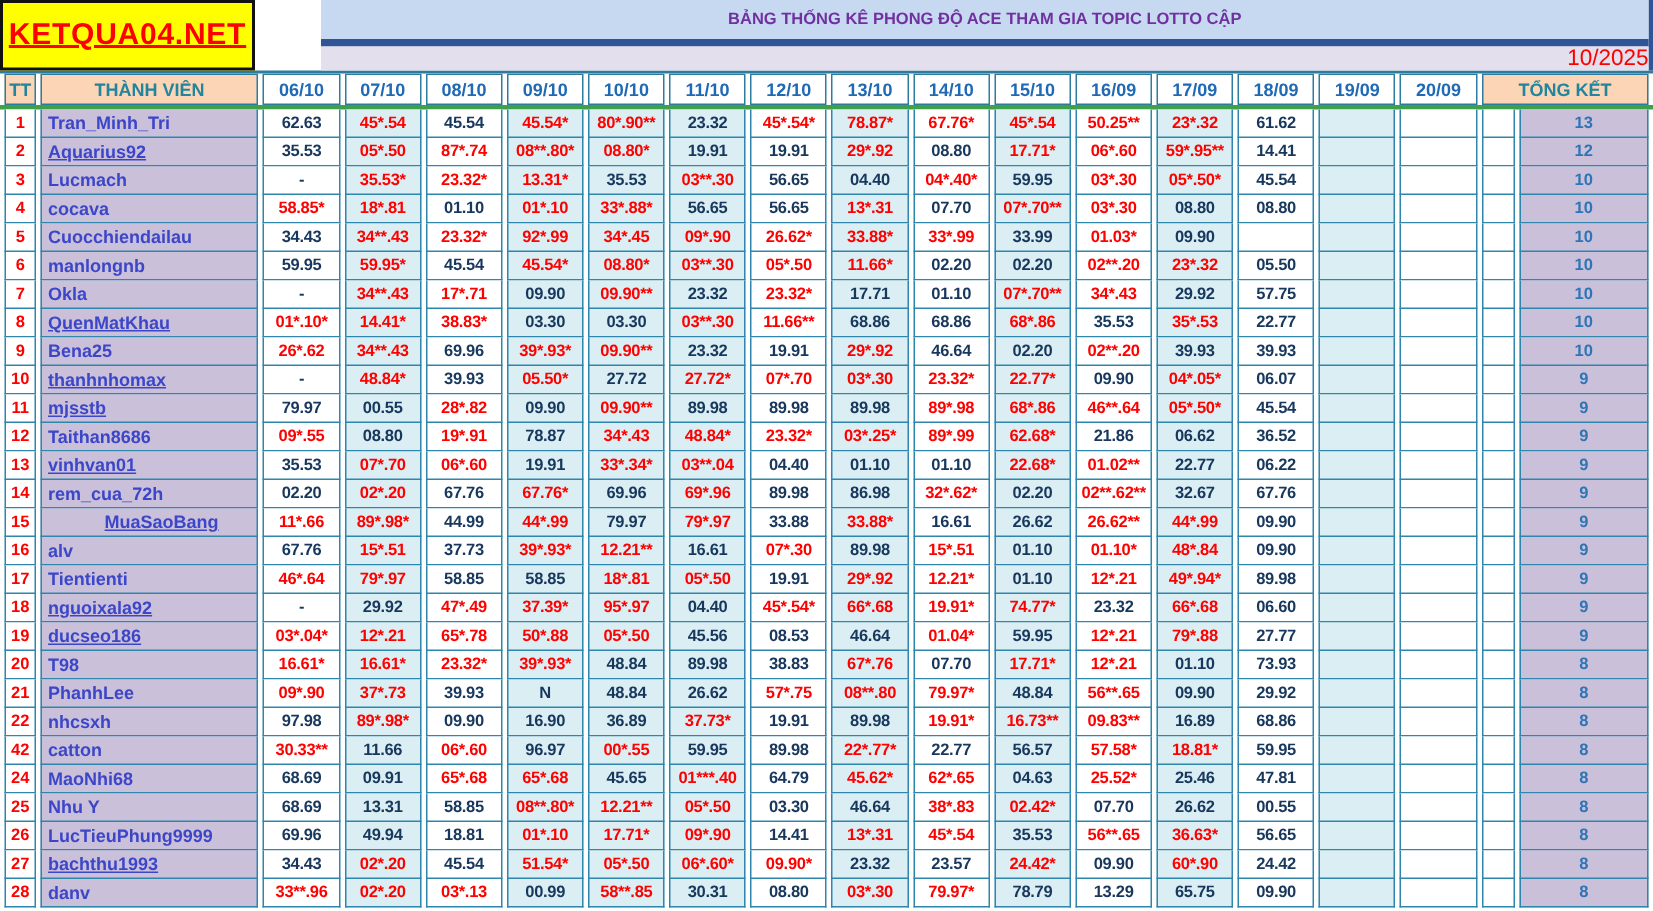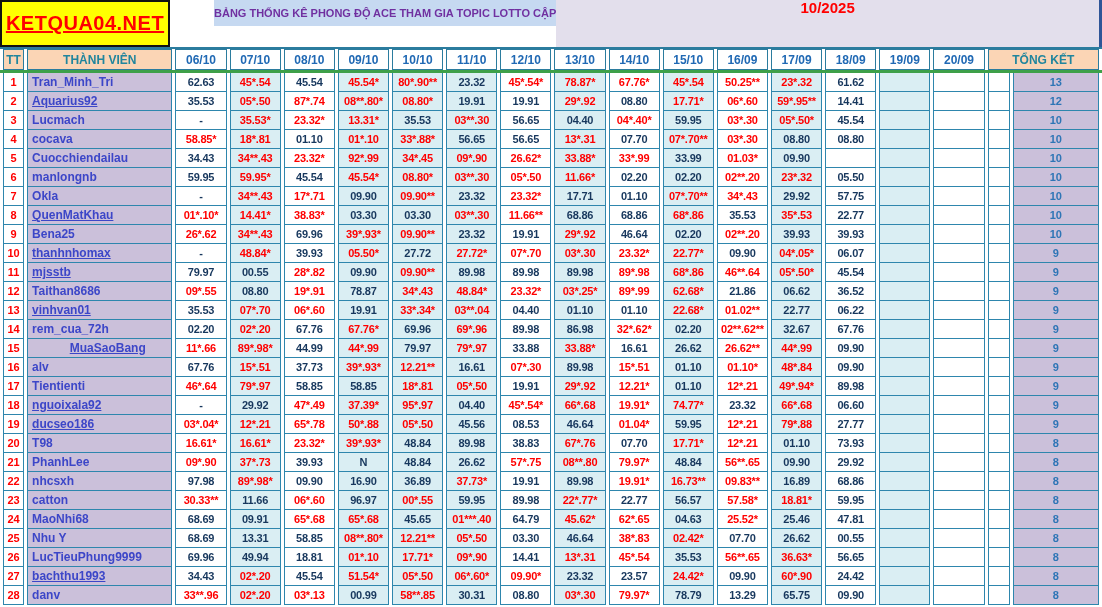--- a/index.html
+++ b/index.html
@@ -1,24 +1,24 @@
 <!DOCTYPE html>
 <html><head>
 <meta charset="utf-8">
 <style>
   html,body{margin:0;padding:0;background:#ffffff;}
   .app{width:1102px;height:607px;overflow:hidden;font-family:"Liberation Sans",sans-serif;background:#fff;position:relative;}
   
   .top{display:flex;height:47px;border-bottom:2px solid #2b7c9e;background:#fff;gap:44px;}
   .logo{width:170px;box-sizing:border-box;background:#ffff00;border:2px solid #111;display:flex;align-items:center;justify-content:center;}
   .logo span{color:#ff0000;font-weight:bold;font-size:20px;text-decoration:underline;letter-spacing:0.5px;}
-  .title-stack{flex:1;display:flex;border-right:3px solid #2f5597;}
+  .title-stack{flex:1;display:flex;flex-direction:column;border-right:3px solid #2f5597;}
   .band-title{height:26px;line-height:26px;background:#c6d9f1;color:#7030a0;font-weight:bold;font-size:11px;text-align:center;overflow:hidden;}
   .navy{height:5px;background:#2f5597;}
-  .band-month{flex:1;background:#e3dfec;color:#ff0000;font-weight:bold;font-size:15px;text-align:center;line-height:16px;}
+  .band-month{flex:1;background:#e3dfec;color:#ff0000;font-weight:normal;font-size:15px;text-align:right;line-height:16px;}
   
   .sheet{position:relative;}
   table.grid{border-collapse:separate;border-spacing:3px 0;table-layout:fixed;width:1102px;}
   col.c-tt{width:21px;} col.c-name{width:145px;} col.c-date{width:51px;}
   col.c-gap{width:22px;} col.c-total{width:86px;}
   th,td{box-sizing:border-box;overflow:hidden;white-space:nowrap;padding:0;}
   th{height:21px;font-size:12px;font-weight:bold;text-align:center;border:1px solid #2b7c9e;}
   .h-peach{background:#fbd5b5;color:#21859d;text-align:center;}
   .h-date{background:#ffffff;color:#2069b4;margin-top:32px;}
   .green-line{height:3px;background:#3ea049;width:1102px;}
@@ -574,21 +574,21 @@
             <td class="val cyan red">16.73**</td>
             <td class="val red">09.83**</td>
             <td class="val cyan">16.89</td>
             <td class="val">68.86</td>
             <td class="val cyan"></td>
             <td class="val"></td>
             <td class="gapcol"></td>
             <td class="totalcell">8</td>
           </tr>
           <tr>
-            <td class="tt">23</td>
+            <td class="tt">42</td>
             <td class="name">catton</td>
             <td class="val red">30.33**</td>
             <td class="val cyan">11.66</td>
             <td class="val red">06*.60</td>
             <td class="val cyan">96.97</td>
             <td class="val cyan red">00*.55</td>
             <td class="val cyan">59.95</td>
             <td class="val">89.98</td>
             <td class="val cyan red">22*.77*</td>
             <td class="val">22.77</td>

